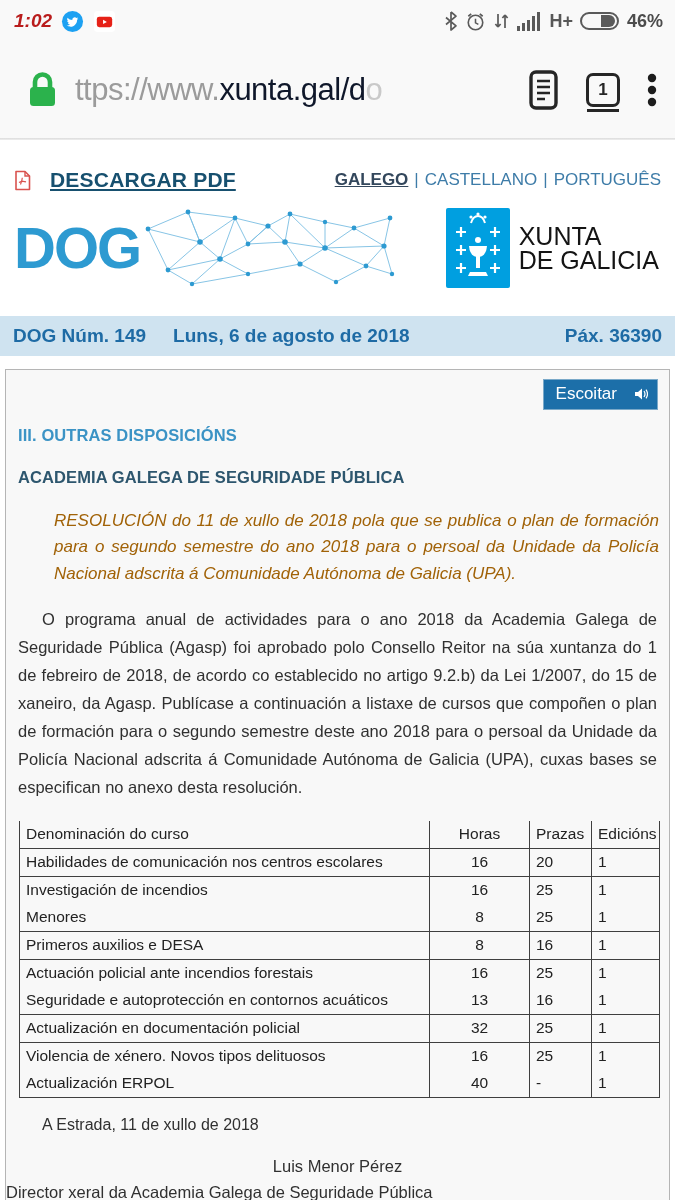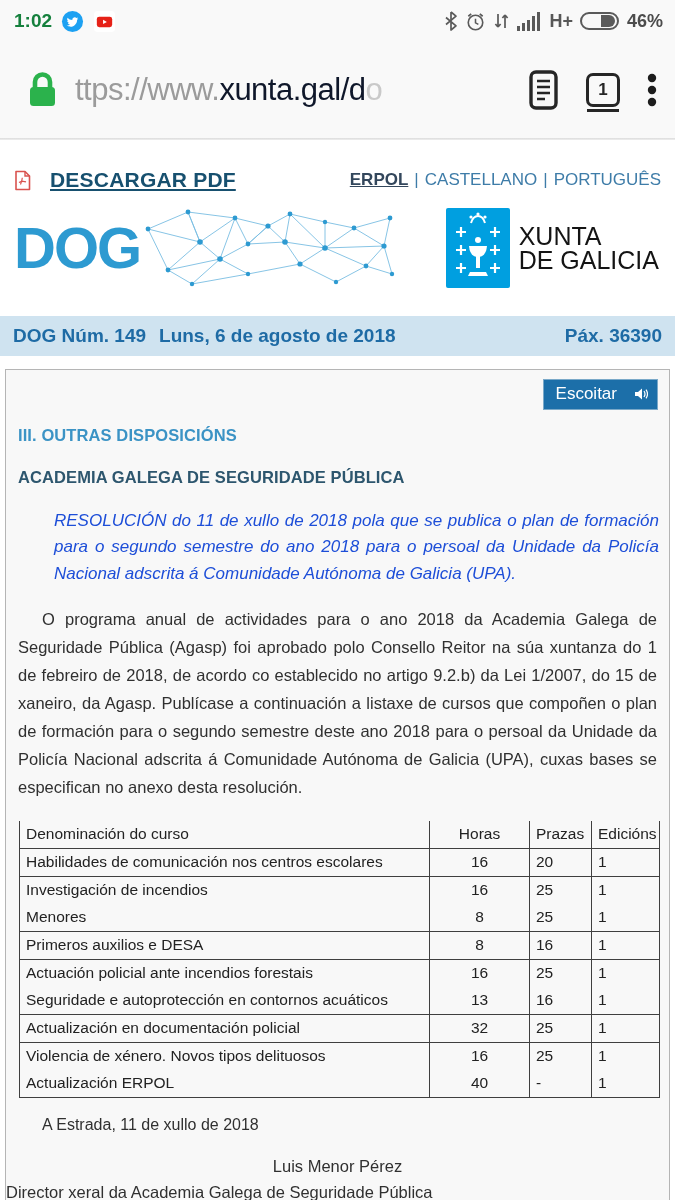--- a/index.html
+++ b/index.html
@@ -3,21 +3,21 @@
 <meta charset="utf-8">
 <style>
   * { margin:0; padding:0; box-sizing:border-box; }
   html,body { width:675px; height:1200px; overflow:hidden; background:#fff;
               font-family:"Liberation Sans", sans-serif; }
 
   
   .chrome { background:#f9f9f9; }
   .statusbar { height:42px; display:flex; align-items:center; padding:0 12px 0 14px; }
   .sb-left { display:flex; align-items:center; gap:9px; }
-  .sb-time { font-size:19px; font-weight:700; color:#15803d; }
+  .sb-time { font-size:19px; font-weight:700; color:#b91c1c;font-style:italic; }
   .sb-right { margin-left:auto; display:flex; align-items:center; gap:7px; }
   .sb-label { font-size:18px; font-weight:700; color:#575757; }
   .sb-pct { font-size:18px; font-weight:700; color:#4c4c4c; }
   .urlbar { height:96px; display:flex; align-items:center; padding:0 18px 0 26px; gap:16px; }
   .url-text { flex:1; font-size:31px; color:#9b9b9b; white-space:nowrap; overflow:hidden; letter-spacing:-0.5px; }
   .url-main { color:#0f172a; }
   .url-fade { color:#c9c9c9; }
   .chrome-icons { display:flex; align-items:center; gap:26px; }
   .tabbox { position:relative; width:36px; height:40px; display:flex; align-items:center; justify-content:center; }
   .tabbox .box { width:34px; height:34px; border:3.5px solid #262626; border-radius:7px;
@@ -36,32 +36,32 @@
   .lang { color:#3e7ca8; text-decoration:none; }
   .hrow2 { display:flex; justify-content:space-between; align-items:center; margin-top:12px; padding-bottom:10px; }
   .dogwrap { display:flex; align-items:center; }
   .doglogo { font-size:58px; font-weight:700; color:#2d9ad1; letter-spacing:-2px; line-height:1; }
   .xunta { display:flex; align-items:center; gap:9px; padding-right:2px; }
   .xunta-text { font-size:25px; font-weight:400; color:#141414; line-height:0.98; letter-spacing:0; }
 
   
   .docbar { margin-top:14px; background:#cfe3f0; height:40px; display:flex; align-items:center;
             padding:0 13px; font-size:19px; font-weight:700; color:#1e6ba5; }
-  .docbar .date { margin-left:13px; }
+  .docbar .date { margin-left:27px; }
   .docbar .page { margin-left:auto; }
 
   
   .docbox { margin:13px 5px 0 5px; border:1px solid #b5b5b5; background:#f8f8f8;
             padding:9px 0 40px 0; position:relative; }
   .listen-row { display:flex; justify-content:flex-end; padding:0 11px; }
   .listen-btn { background:#1c6fa9; border:1px solid #7aa9c9; color:#fff; font-size:17px;
                 padding:4px 9px 5px 12px; display:flex; align-items:center; gap:18px; cursor:pointer; }
   .sec-heading { margin:16px 12px 0 12px; font-size:16.5px; font-weight:700; color:#3b93c5; letter-spacing:0.1px; }
   .org-heading { margin:23px 12px 0 12px; font-size:16.5px; font-weight:700; color:#2d566e; letter-spacing:0.1px; }
-  .resolution { margin:21px 10px 0 48px; font-size:17px; font-style:italic; color:#1d4ed8;
+  .resolution { margin:21px 10px 0 48px; font-size:17px; font-style:italic; color:#a16207;
                 text-align:justify; line-height:1.55; font-weight:500; }
   .intro { margin:18px 12px 0 12px; font-size:16.5px; color:#303030; text-align:justify;
            line-height:1.7; text-indent:24px; }
 
   table.courses { margin:20px 12px 0 13px; width:640px; border-collapse:collapse;
                   font-size:15.5px; color:#222; table-layout:fixed; }
   .courses th, .courses td { border-left:1px solid #3f3f3f; font-weight:400; }
   .courses th:last-child, .courses td:last-child { border-right:1px solid #3f3f3f; }
   .courses thead tr { border-bottom:1px solid #3f3f3f; }
   .courses tbody { border-bottom:1px solid #3f3f3f; }
@@ -174,21 +174,21 @@
       <span>
         <svg width="17" height="21" viewBox="0 0 17 21">
             <path d="M2 1.5 h9 l4.5 4.5 v13.5 h-13.5 z" stroke="#d9534f" stroke-width="1.6" fill="none" stroke-linejoin="round"></path>
             <path d="M11 1.5 v4.5 h4.5" stroke="#d9534f" stroke-width="1.4" fill="none"></path>
             <path d="M5 12.5 c2-1.2 5-1.4 7-.6 M6.5 14.5 c1-2.2 1.6-4.6 1.8-6.8" stroke="#d9534f" stroke-width="1.2" fill="none"></path>
           </svg>
       </span>
       <span class="lbl">DESCARGAR PDF</span>
     </a>
     <div class="langs">
-      <span class="lang-active">ERPOL</span>
+      <span class="lang-active">GALEGO</span>
       <span>|</span>
       <span class="lang">CASTELLANO</span>
         <span>|</span>
       <span class="lang">PORTUGUÊS</span>
     </div>
   </div>
 
   <div class="hrow2">
     <div class="dogwrap">
       <span class="doglogo">DOG</span>

